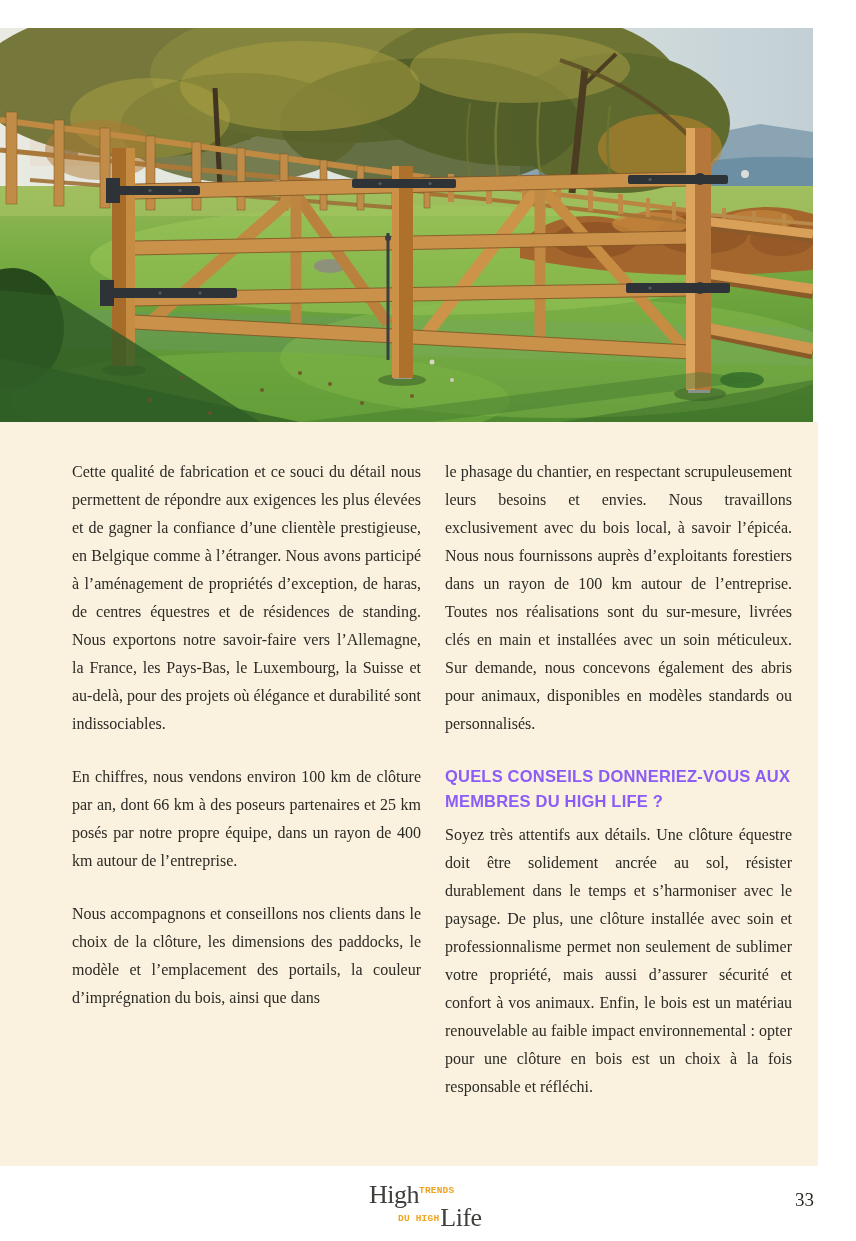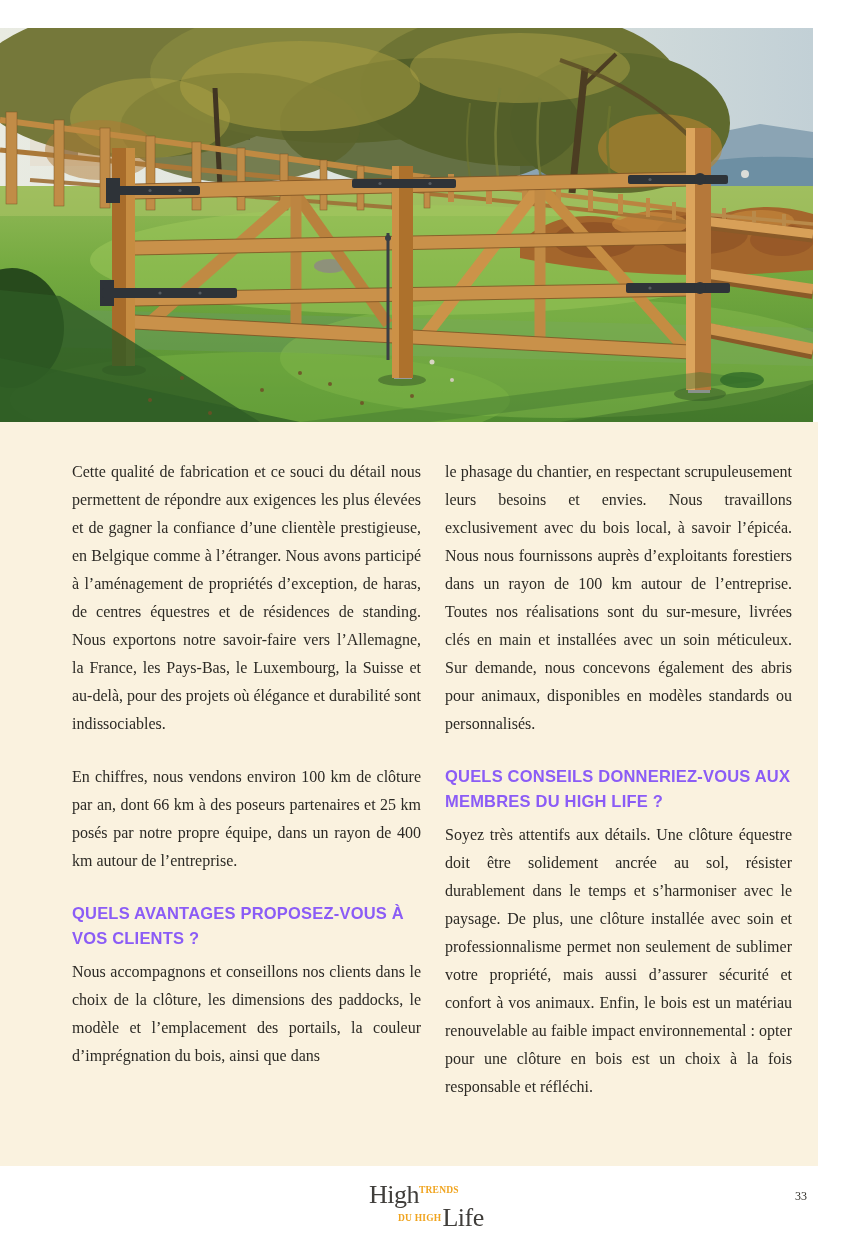--- a/index.html
+++ b/index.html
@@ -48,29 +48,29 @@
     position:absolute; left:369px; top:1182px;
     line-height:1;
   }
   .logo-row { display:flex; align-items:flex-start; }
   .logo-row2 { margin-top:-3px; padding-left:13px; }
   .logo-serif {
     font-family:"Liberation Serif", serif;
     font-size:26px; color:#403e3b; letter-spacing:-0.5px;
   }
   .logo-orange {
-    font-family:Liberation Serif, serif;
+    font-family:Liberation Mono, monospace;
     font-weight:700; font-size:9.5px; color:#f0a41f;
     letter-spacing:0.2px;
   }
   .logo-trends { margin-top:4px; }
   .logo-duhigh { margin-top:9px; margin-right:1px;padding-left:16px; }
   .page-number {
     position:absolute; left:795px; top:1189px;
-    font-size:12px; color:#2c2a25;
+    font-size:19px; color:#2c2a25;
     font-family:"Liberation Serif", serif;
   }
 </style>
 </head>
 <body>
 
 <figure class="photo">
   <svg viewBox="0 0 813 394" width="813" height="394" aria-hidden="true">
     <defs>
       <linearGradient id="sky" x1="0" y1="0" x2="1" y2="0">
@@ -255,21 +255,20 @@
     <circle cx="432" cy="334" r="2.5" fill="#d9d6c4"></circle>
     <circle cx="452" cy="352" r="2" fill="#cfcab8"></circle>
   </svg>
 </figure>
 
 <main class="content">
   <div class="columns">
     <div class="col">
       <p>Cette qualité de fabrication et ce souci du détail nous permettent de répondre aux exigences les plus élevées et de gagner la confiance d’une clientèle prestigieuse, en Belgique comme à l’étranger. Nous avons participé à l’aménagement de propriétés d’exception, de haras, de centres équestres et de résidences de standing. Nous exportons notre savoir-faire vers l’Allemagne, la France, les Pays-Bas, le Luxembourg, la Suisse et au-delà, pour des projets où élégance et durabilité sont indissociables.</p>
       <p>En chiffres, nous vendons environ 100 km de clôture par an, dont 66 km à des poseurs partenaires et 25 km posés par notre propre équipe, dans un rayon de 400 km autour de l’entreprise.</p>
-      <h2>QUELS AVANTAGES PROPOSEZ-VOUS À VOS CLIENTS ?</h2>
       <p>Nous accompagnons et conseillons nos clients dans le choix de la clôture, les dimensions des paddocks, le modèle et l’emplacement des portails, la couleur d’imprégnation du bois, ainsi que dans</p>
     </div>
     <div class="col">
       <p>le phasage du chantier, en respectant scrupuleusement leurs besoins et envies. Nous travaillons exclusivement avec du bois local, à savoir l’épicéa. Nous nous fournissons auprès d’exploitants forestiers dans un rayon de 100 km autour de l’entreprise. Toutes nos réalisations sont du sur-mesure, livrées clés en main et installées avec un soin méticuleux. Sur demande, nous concevons également des abris pour animaux, disponibles en modèles standards ou personnalisés.</p>
       <h2>QUELS CONSEILS DONNERIEZ-VOUS AUX MEMBRES DU HIGH LIFE ?</h2>
       <p>Soyez très attentifs aux détails. Une clôture équestre doit être solidement ancrée au sol, résister durablement dans le temps et s’harmoniser avec le paysage. De plus, une clôture installée avec soin et professionnalisme permet non seulement de sublimer votre propriété, mais aussi d’assurer sécurité et confort à vos animaux. Enfin, le bois est un matériau renouvelable au faible impact environnemental : opter pour une clôture en bois est un choix à la fois responsable et réfléchi.</p>
     </div>
   </div>
 </main>
 

